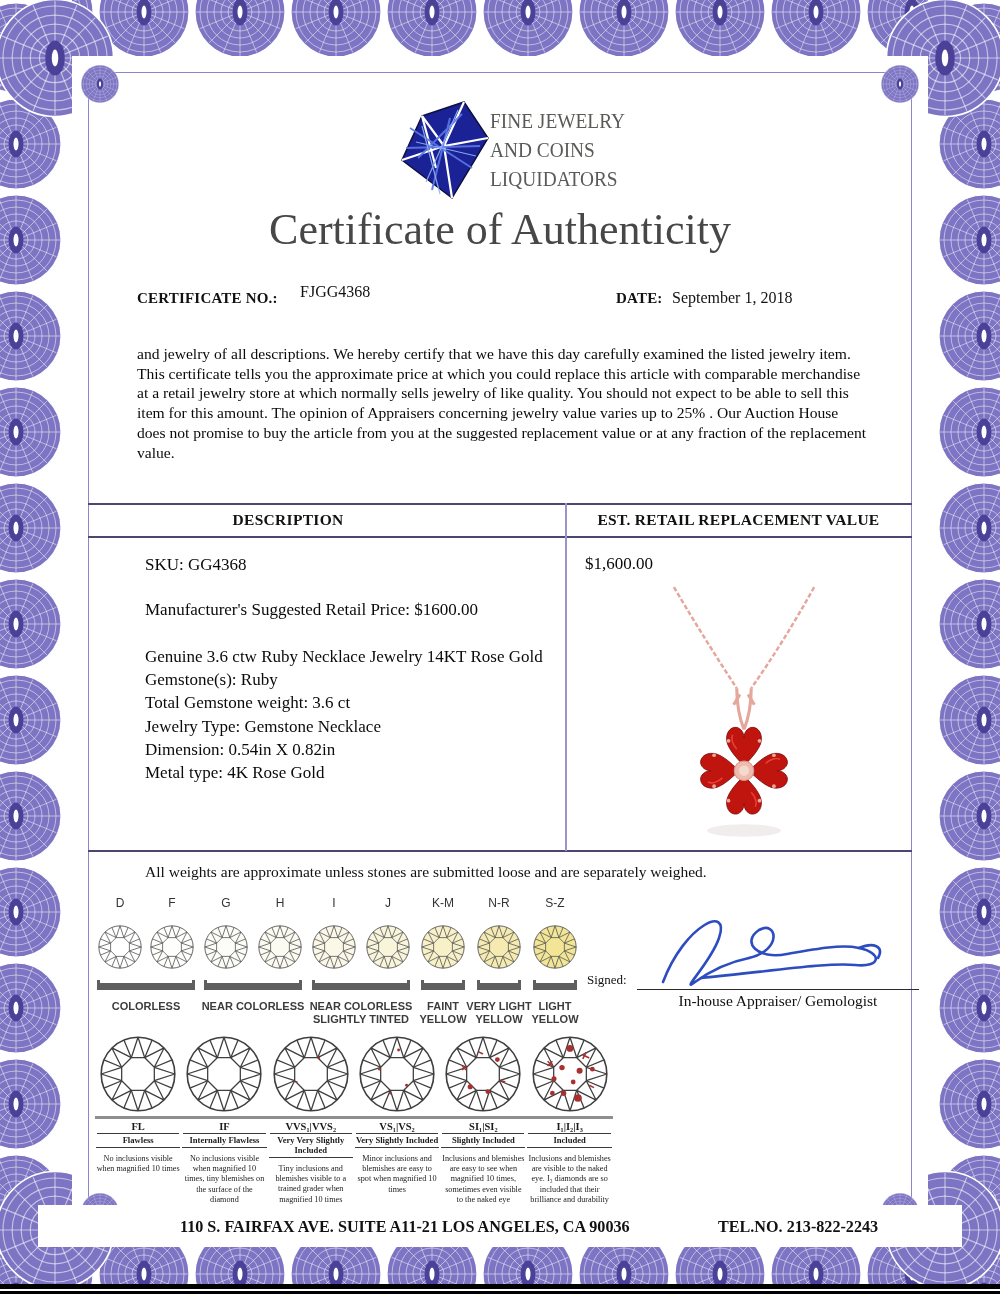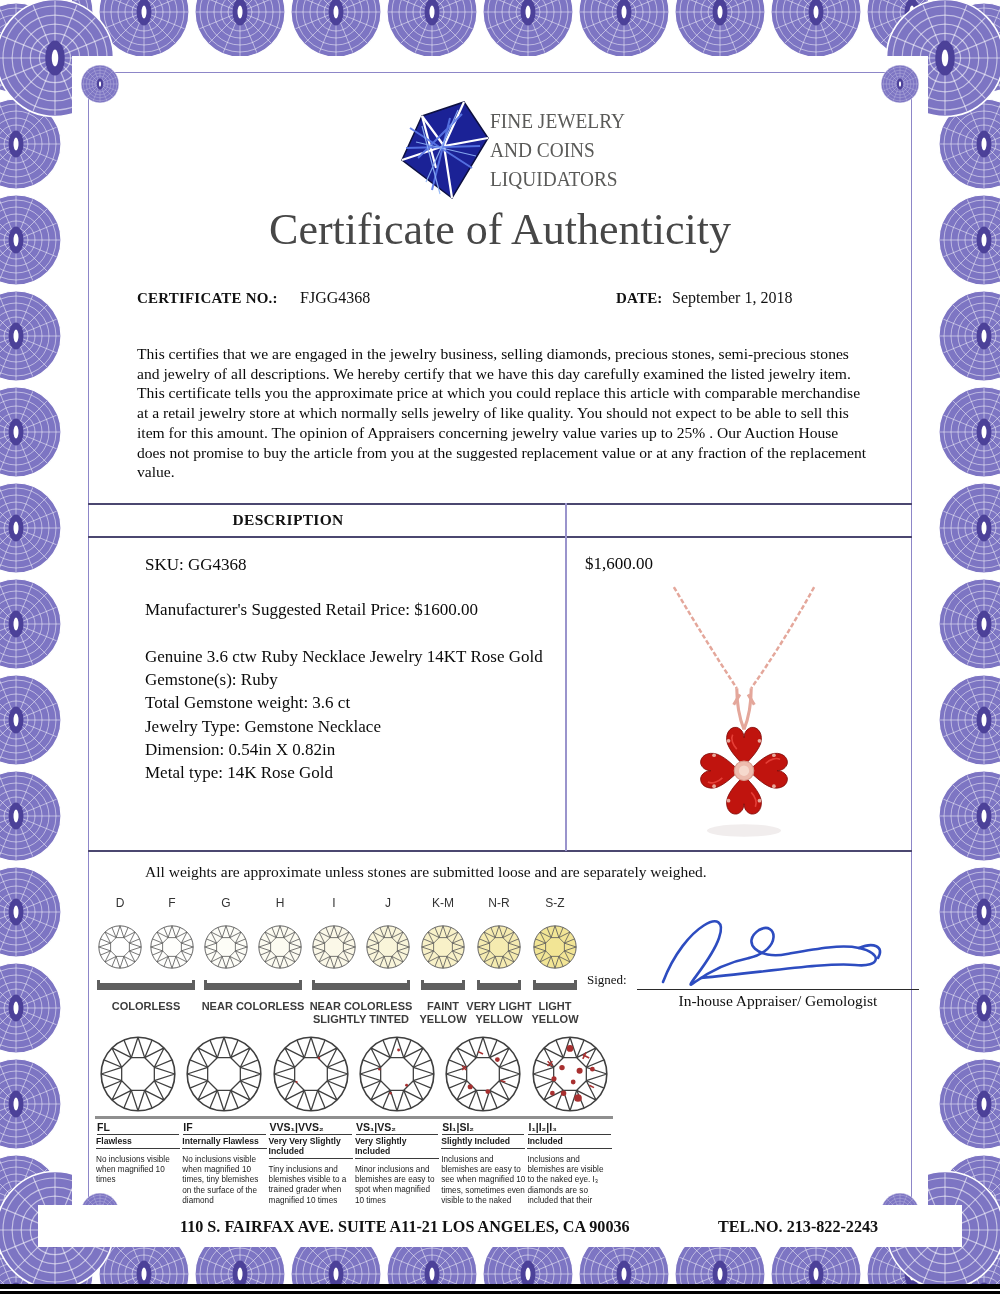--- a/index.html
+++ b/index.html
@@ -36,21 +36,21 @@
   .grade-bar{position:absolute;top:980px;height:10px;border-bottom:7px solid #5f5f5f;
              border-left:3px solid #5f5f5f;border-right:3px solid #5f5f5f;box-sizing:border-box;}
   .grade-group{position:absolute;top:1000px;text-align:center;font-family:"Liberation Sans",sans-serif;
                font-size:11px;font-weight:600;color:#3c3c3c;line-height:13px;}
   
   .sig-label{position:absolute;left:587px;top:972px;font-size:13px;}
   .sig-line{position:absolute;left:637px;top:989px;width:282px;height:1.4px;background:#2a2a2a;}
   .sig-name{position:absolute;left:637px;top:992px;width:282px;text-align:center;font-size:15.5px;}
   
   .clarity{position:absolute;left:95px;top:1034px;width:518px;display:flex;z-index:4;}
-  .clar-col{width:86.3px;text-align:left;font-family:Liberation Sans, sans-serif;}
+  .clar-col{width:86.3px;text-align:center;font-family:Liberation Serif, serif;}
   .clar-col svg{display:block;margin:0 auto;}
   .clar-code{margin:7px 2px 0 2px;font-size:10.5px;font-weight:bold;color:#1a1a1a;
              border-bottom:1.8px solid #3a3a3a;padding-bottom:1px;}
   .clar-name{margin:1px 1px 0 1px;font-size:8.6px;font-weight:bold;color:#1a1a1a;
              border-bottom:1.2px solid #3a3a3a;padding-bottom:2px;}
   .clar-desc{margin-top:6px;font-size:8.2px;line-height:10.2px;color:#222;padding:0 1px;}
   .clarity-baseline{position:absolute;left:95px;top:1116px;width:518px;height:3px;background:#8f8f8f;z-index:3;}
   
   .footer-band{position:absolute;left:38px;top:1205px;width:924px;height:42px;background:#ffffff;z-index:6;text-decoration:underline;}
   .footer-text{position:absolute;top:12px;font-size:17px;font-weight:bold;white-space:nowrap;
@@ -175,50 +175,50 @@
     </svg>
     <div class="logo-text">
       <div>FINE JEWELRY</div>
       <div>AND COINS</div>
       <div>LIQUIDATORS</div>
     </div>
 
     <div class="title">Certificate of Authenticity</div>
 
     <span class="abs meta-label" style="left:137px;top:290px">CERTIFICATE NO.:</span>
-    <span class="abs meta-val" style="left:300px;top:289px">FJGG4368</span>
+    <span class="abs meta-val" style="left:300px;top:283px">FJGG4368</span>
     <span class="abs meta-label" style="left:616px;top:290px">DATE:</span>
     <span class="abs meta-val" style="left:672px;top:289px">September 1, 2018</span>
 
     <div class="body-lines">
-      <div>This certifies that we are engaged in the jewelry business, selling diamonds, precious stones, semi-precious stones</div>
       <div>and jewelry of all descriptions.  We hereby certify that we have this day carefully examined the listed jewelry item.</div>
       <div>This certificate tells you the approximate price at which you could replace this article with comparable merchandise</div>
       <div>at a retail jewelry store at which normally sells jewelry of like quality.  You should not expect to be able to sell this</div>
       <div>item for this amount.  The opinion of Appraisers concerning jewelry value varies up to 25% .    Our Auction House</div>
       <div>does not promise to buy the article from you at the suggested replacement value or at any fraction of the replacement</div>
       <div>value.</div>
     </div>
 
     <div class="tline" style="left:88px;top:503px;width:824px"></div>
     <div class="tline" style="left:88px;top:536px;width:824px"></div>
     <div class="tline" style="left:88px;top:850px;width:824px"></div>
     <div class="vline" style="left:565px;top:503px;height:348px"></div>
 
     <div class="th" style="left:88px;top:511px;width:400px">DESCRIPTION</div>
+    <div class="th" style="left:565px;top:511px;width:347px">EST. RETAIL REPLACEMENT VALUE</div>
 
     <div class="abs cell-text" style="left:145px;top:555px">SKU: GG4368</div>
     <div class="abs cell-text" style="left:145px;top:600px">Manufacturer's Suggested Retail Price: $1600.00</div>
     <div class="abs cell-text detail-lines" style="left:145px;top:645px">
       <div>Genuine 3.6 ctw Ruby Necklace Jewelry 14KT Rose Gold</div>
       <div>Gemstone(s): Ruby</div>
       <div>Total Gemstone weight: 3.6 ct</div>
       <div>Jewelry Type: Gemstone Necklace</div>
       <div>Dimension: 0.54in X 0.82in</div>
-      <div>Metal type: 14K Rose Gold</div>
+      <div>Metal type: 4K Rose Gold</div>
     </div>
 
     <div class="abs cell-text" style="left:585px;top:554px">$1,600.00</div>
 
     <svg class="abs" style="left:612px;top:585px" width="264" height="258" viewBox="0 0 256 250">
       <ellipse cx="128" cy="238" rx="36" ry="6" fill="#f1eded"></ellipse>
       <g stroke="#e4a79b" stroke-width="2.4" fill="none" stroke-dasharray="4.5 2.2">
         <path d="M60,2 Q92,56 121,100"></path>
         <path d="M196,2 Q166,56 135,100"></path>
       </g>

